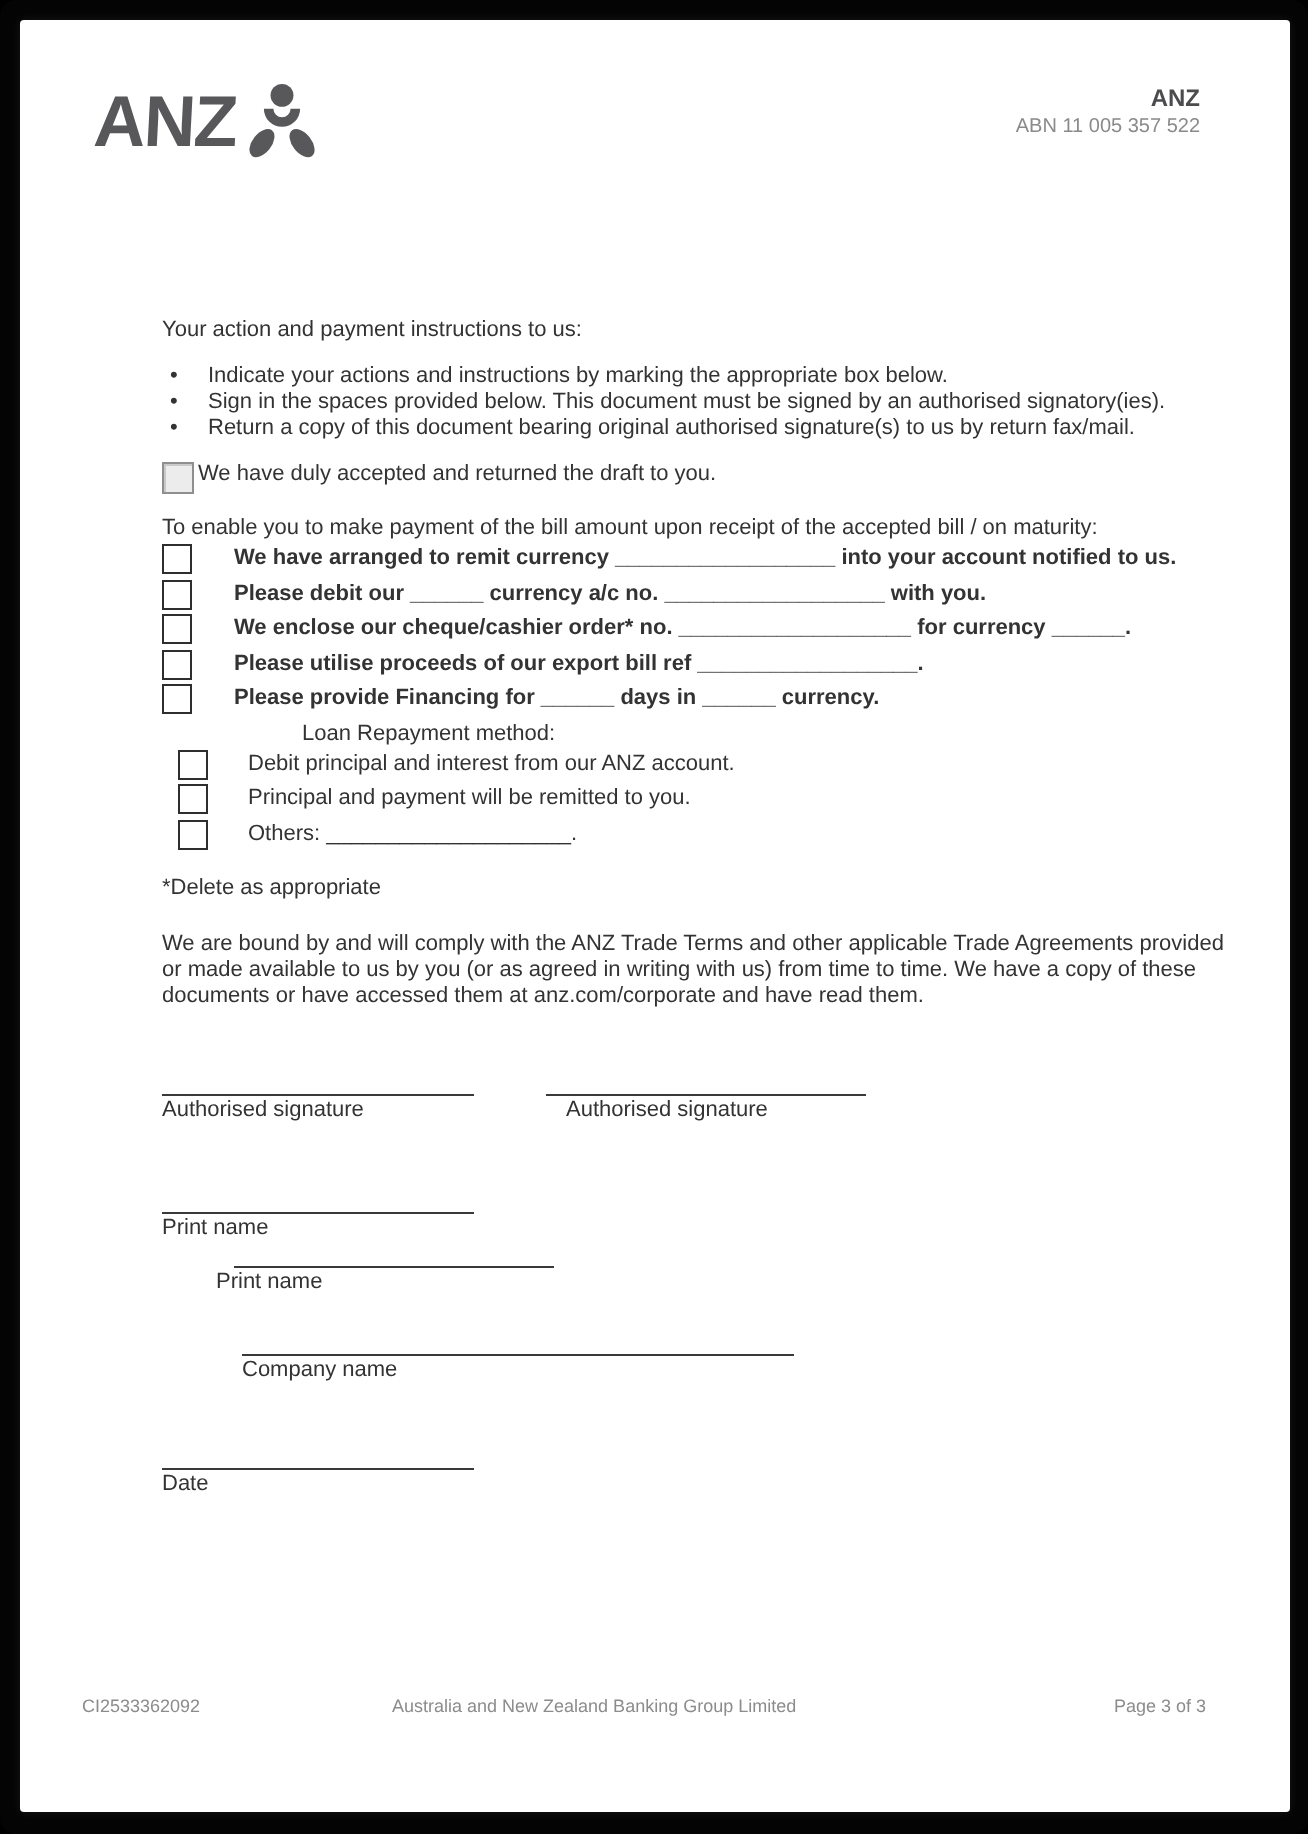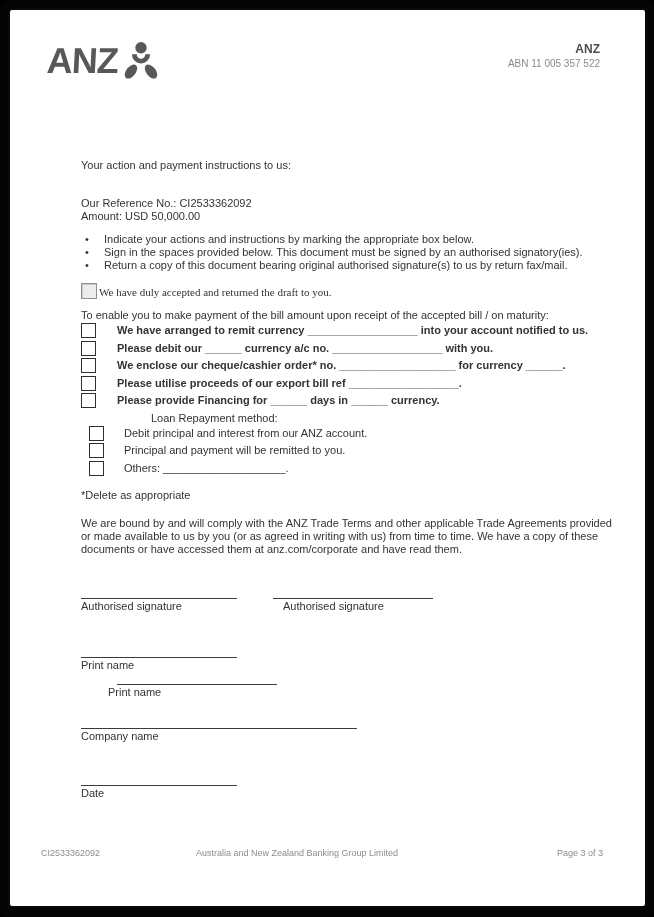--- a/index.html
+++ b/index.html
@@ -28,21 +28,21 @@
   .header-right{position:absolute;right:45px;top:33px;text-align:right;}
   .brand-name{font-weight:bold;color:#4c4c4e;font-size:12px;line-height:13px;}
   .abn{color:#8a8a8a;font-size:10px;line-height:13px;margin-top:1px;}
   
   .content{position:absolute;left:71px;top:92px;width:530px;}
   .intro{margin-top:57px;}
   .ref-block{margin-top:25px;}
   .bullets{margin-top:10px;}
   .bullet-row{display:flex;margin-bottom:0;}
   .bullet-dot{width:23px;padding-left:4px;box-sizing:border-box;}
-  .accepted-row{margin-top:10px;display:flex;align-items:flex-end;height:17px;font-family:Liberation Serif, serif;}
+  .accepted-row{margin-top:10px;display:flex;align-items:flex-start;height:17px;}
   .cb{
     display:inline-block;width:13px;height:13px;border:1px solid #2e2e2e;
     background:#fff;flex:0 0 auto;
   }
   .cb-widget{
     width:14px;height:14px;border:1px solid #8f8f8f;background:#ececec;
     box-shadow:inset 1px 1px 0 #c9c9c9;
   }
   .accepted-row .lbl{margin-left:2px;}
   .enable-heading{margin-top:10px;}
@@ -58,21 +58,21 @@
   .sig-row{display:flex;}
   .sig-col1{width:156px;}
   .sig-col2{width:170px;margin-left:36px;}
   .sig-line{border-bottom:1px solid #3a3a3a;height:12px;}
   .sig-col1 .sig-line{width:156px;}
   .sig-col2 .sig-line{width:160px;}
   .sig-label{margin-top:1px;}
   .indent10{padding-left:10px;}
   .neg9{margin-left:-9px;}
   .print-row{margin-top:32px;flex-direction:column;}
-  .company-block{margin-top:17px;}
+  .company-block{margin-top:17px;margin-left:40px;}
   .company-line{border-bottom:1px solid #3a3a3a;height:12px;width:276px;}
   .date-block{margin-top:30px;}
   .date-line{border-bottom:1px solid #3a3a3a;height:12px;width:156px;}
   
   .footer{position:absolute;left:0;top:838px;width:635px;height:14px;
     color:#8c8c8c;font-size:9px;line-height:11px;}
   .footer .f-left{position:absolute;left:31px;top:0;}
   .footer .f-center{position:absolute;left:186px;top:0;}
   .footer .f-right{position:absolute;right:42px;top:0;}
 </style>
@@ -97,24 +97,20 @@
       <div class="header-right">
         <div class="brand-name">ANZ</div>
         <div class="abn">ABN 11 005 357 522</div>
       </div>
     </div>
 
     <div class="content">
 
       <div class="intro">Your action and payment instructions to us:</div>
 
-      <div class="ref-block">
-        <div>Our Reference No.: CI2533362092</div>
-        <div>Amount: USD 50,000.00</div>
-      </div>
 
       <div class="bullets">
         <div class="bullet-row">
           <span class="bullet-dot">•</span>
           <span>Indicate your actions and instructions by marking the appropriate box below.</span>
         </div>
         <div class="bullet-row">
           <span class="bullet-dot">•</span>
           <span>Sign in the spaces provided below. This document must be signed by an authorised signatory(ies).</span>
         </div>

